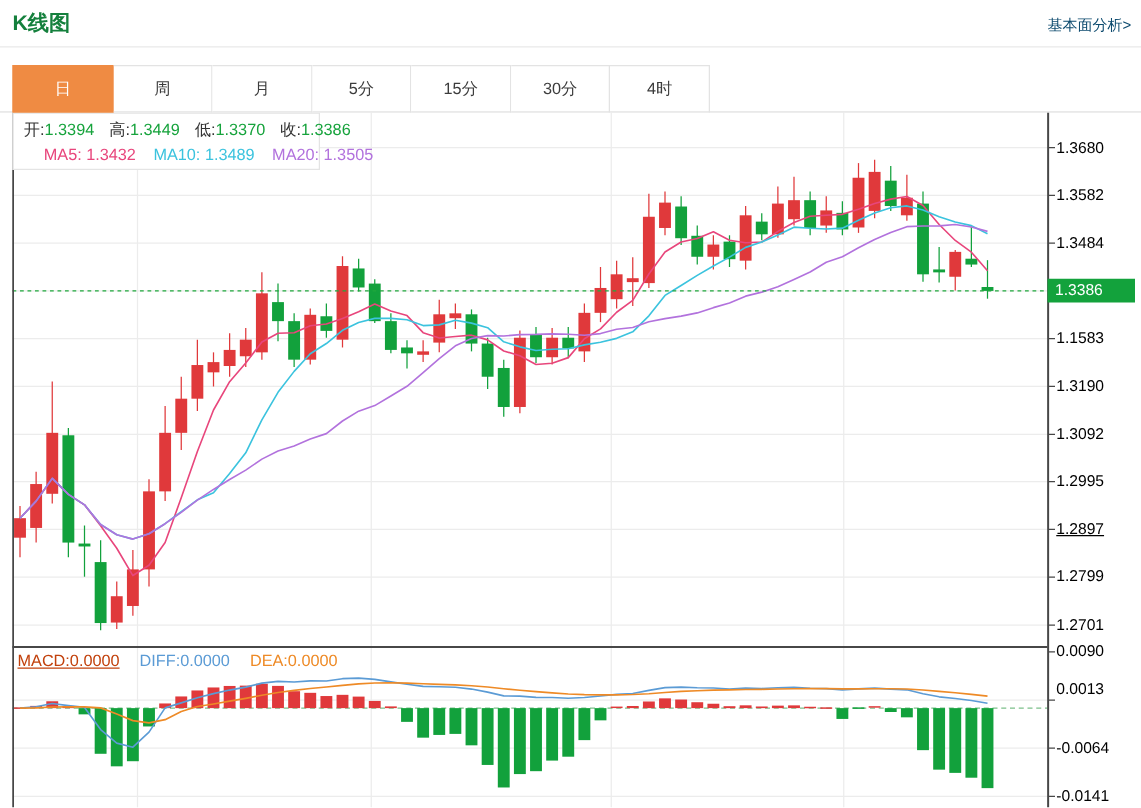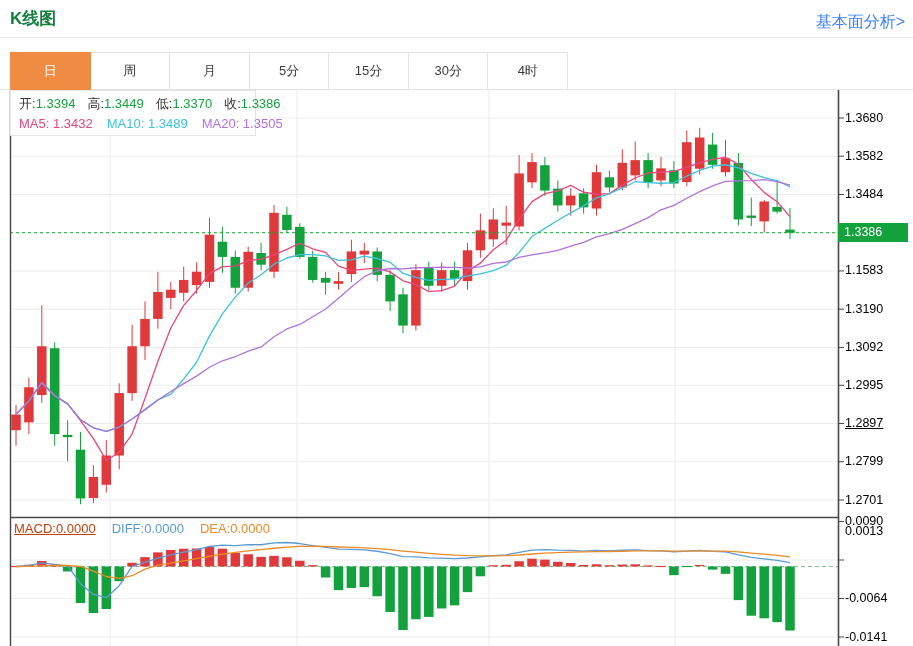--- a/index.html
+++ b/index.html
@@ -3,21 +3,21 @@
 <meta charset="utf-8">
 <style>
   html,body{margin:0;padding:0;}
   body{
     width:913px;height:646px;position:relative;overflow:hidden;
     background:#fff;font-family:"Liberation Sans","DejaVu Sans",sans-serif;
   }
   .header{position:absolute;left:0;top:0;width:913px;height:37px;
     border-bottom:1px solid #e9e9e9;background:#fff;z-index:5;}
   .page-title{position:absolute;left:10px;top:7px;font-size:17px;font-weight:bold;color:#15803d;}
-  .fund-link{position:absolute;right:8px;top:12px;font-size:16px;color:#3b82f6;cursor:pointer;text-decoration:none;}
+  .fund-link{position:absolute;right:8px;top:12px;font-size:12px;color:#0c4a6e;cursor:pointer;text-decoration:none;}
   .tab-row-line{position:absolute;left:0;top:89px;width:913px;height:1px;background:#e7e7e7;z-index:4;}
   .tabbar{position:absolute;left:10px;top:52px;width:558px;height:38px;display:flex;z-index:5;}
   .tab{flex:1;display:flex;align-items:center;justify-content:center;
     font-size:13px;color:#3c3c3c;background:#fff;cursor:pointer;box-sizing:border-box;
     border:1px solid #e3e3e3;border-left:none;}
   .tab:first-child{border-left:1px solid #e3e3e3;}
   .tab.active{background:#ef8b43;border-color:#ef8b43;color:#fff;}
   #chart-svg{position:absolute;left:0;top:0;z-index:1;}
   .infobox{position:absolute;left:10px;top:90px;width:246px;height:46px;background:#fff;
     border:1px solid #e4e4e4;box-sizing:border-box;z-index:3;padding:3px 0 0 8px;text-align:right;}
@@ -275,36 +275,36 @@
     <div class="tab">周</div>
     <div class="tab">月</div>
     <div class="tab">5分</div>
     <div class="tab">15分</div>
     <div class="tab">30分</div>
     <div class="tab">4时</div>
   </div>
 
 <div class="infobox" id="infobox">
   <div class="inforow" id="ohlc-row"><span class="lbl">开:</span><span class="val">1.3394</span><span class="lbl">高:</span><span class="val">1.3449</span><span class="lbl">低:</span><span class="val">1.3370</span><span class="lbl">收:</span><span class="val">1.3386</span></div>
-  <div class="inforow" id="ma-row"><span class="ma" style="color: rgb(232, 70, 124);">MA5: 1.3432</span><span class="ma" style="color: rgb(59, 195, 222);">MA10: 1.3489</span><span class="ma" style="color: rgb(178, 114, 221);">MA20: 1.3505</span></div>
+  <div class="inforow" id="ma-row"><span class="ma" style="color: rgb(232, 70, 124); margin-left: 16px;">MA5: 1.3432</span><span class="ma" style="color: rgb(59, 195, 222);">MA10: 1.3489</span><span class="ma" style="color: rgb(178, 114, 221);">MA20: 1.3505</span></div>
 </div>
 
 <div class="macd-legend" id="macd-legend"><span style="color: #c2410c; text-decoration: underline;">MACD:0.0000</span><span style="color: rgb(91, 155, 213);">DIFF:0.0000</span><span style="color: rgb(238, 138, 38);">DEA:0.0000</span></div>
 
 <div id="axis-labels">
     <span class="axis-label" style="top: 110.5px;">1.3680</span>
     <span class="axis-label" style="top: 148.739px;">1.3582</span>
     <span class="axis-label" style="top: 186.978px;">1.3484</span>
     <span class="axis-label" style="top: 225.217px;">1.3386</span>
     <span class="axis-label" style="top: 263.456px;">1.1583</span>
     <span class="axis-label" style="top: 301.695px;">1.3190</span>
     <span class="axis-label" style="top: 339.934px;">1.3092</span>
     <span class="axis-label" style="top: 377.783px;">1.2995</span>
     <span class="axis-label" style="top: 416.022px; text-decoration: underline;">1.2897</span>
     <span class="axis-label" style="top: 454.261px;">1.2799</span>
     <span class="axis-label" style="top: 492.5px;">1.2701</span>
     <span class="axis-label" style="top: 514px;">0.0090</span>
-    <span class="axis-label" style="top: 524px;">0.0013</span>
+    <span class="axis-label" style="top: 544px;">0.0013</span>
     <span class="axis-label" style="top: 591px;">-0.0064</span>
     <span class="axis-label" style="top: 629.5px;">-0.0141</span>
   </div>
 
 <div class="price-tag" style="top: 223.217px;">1.3386</div>
 
 </body></html>

